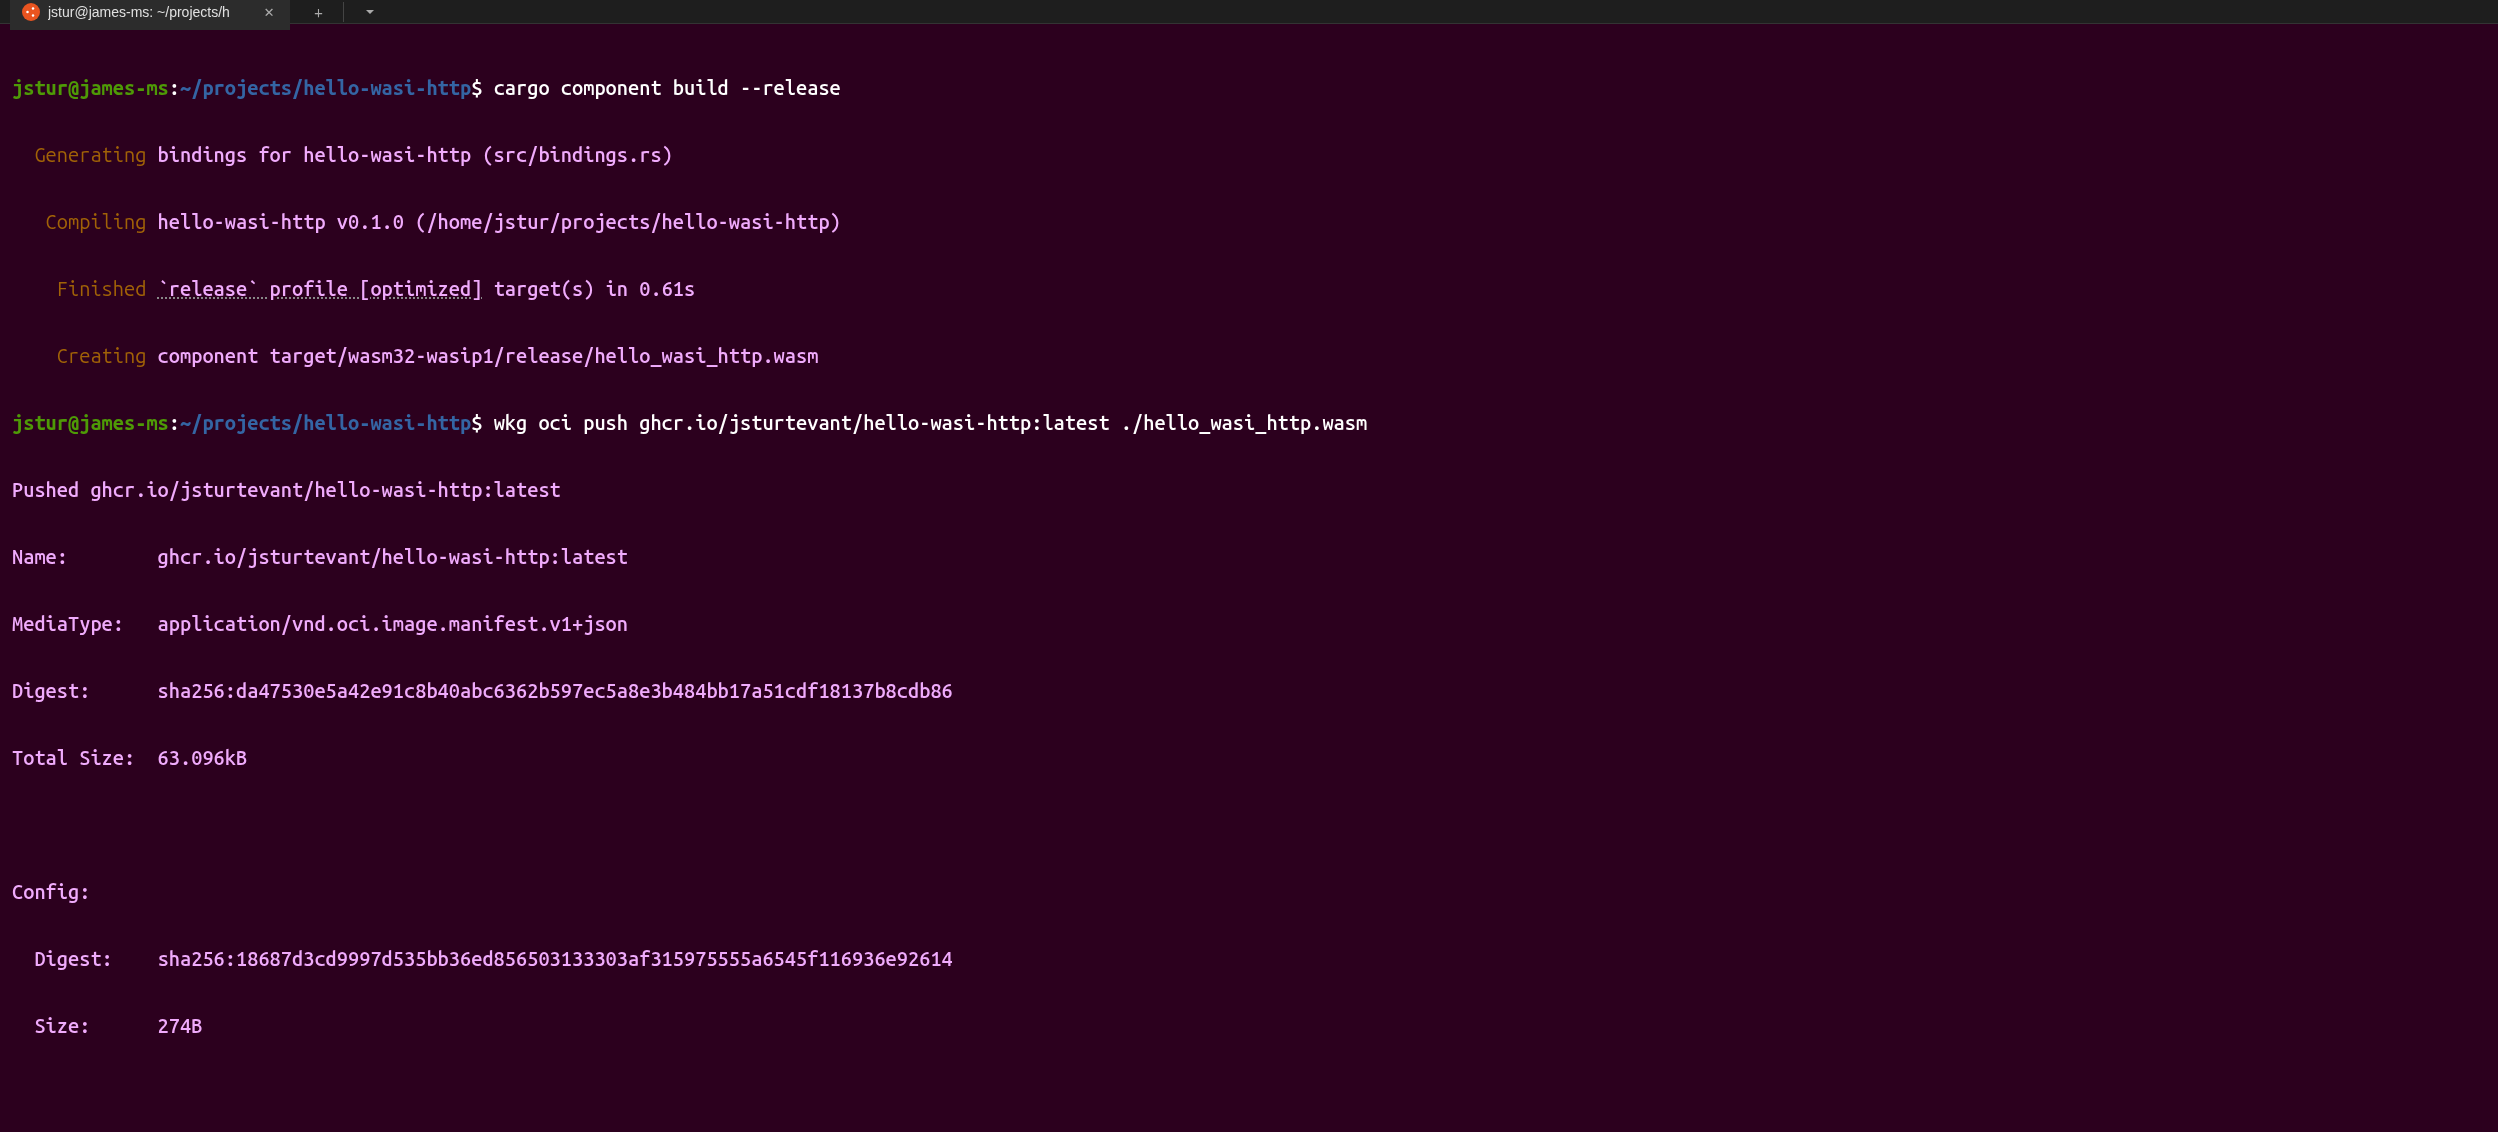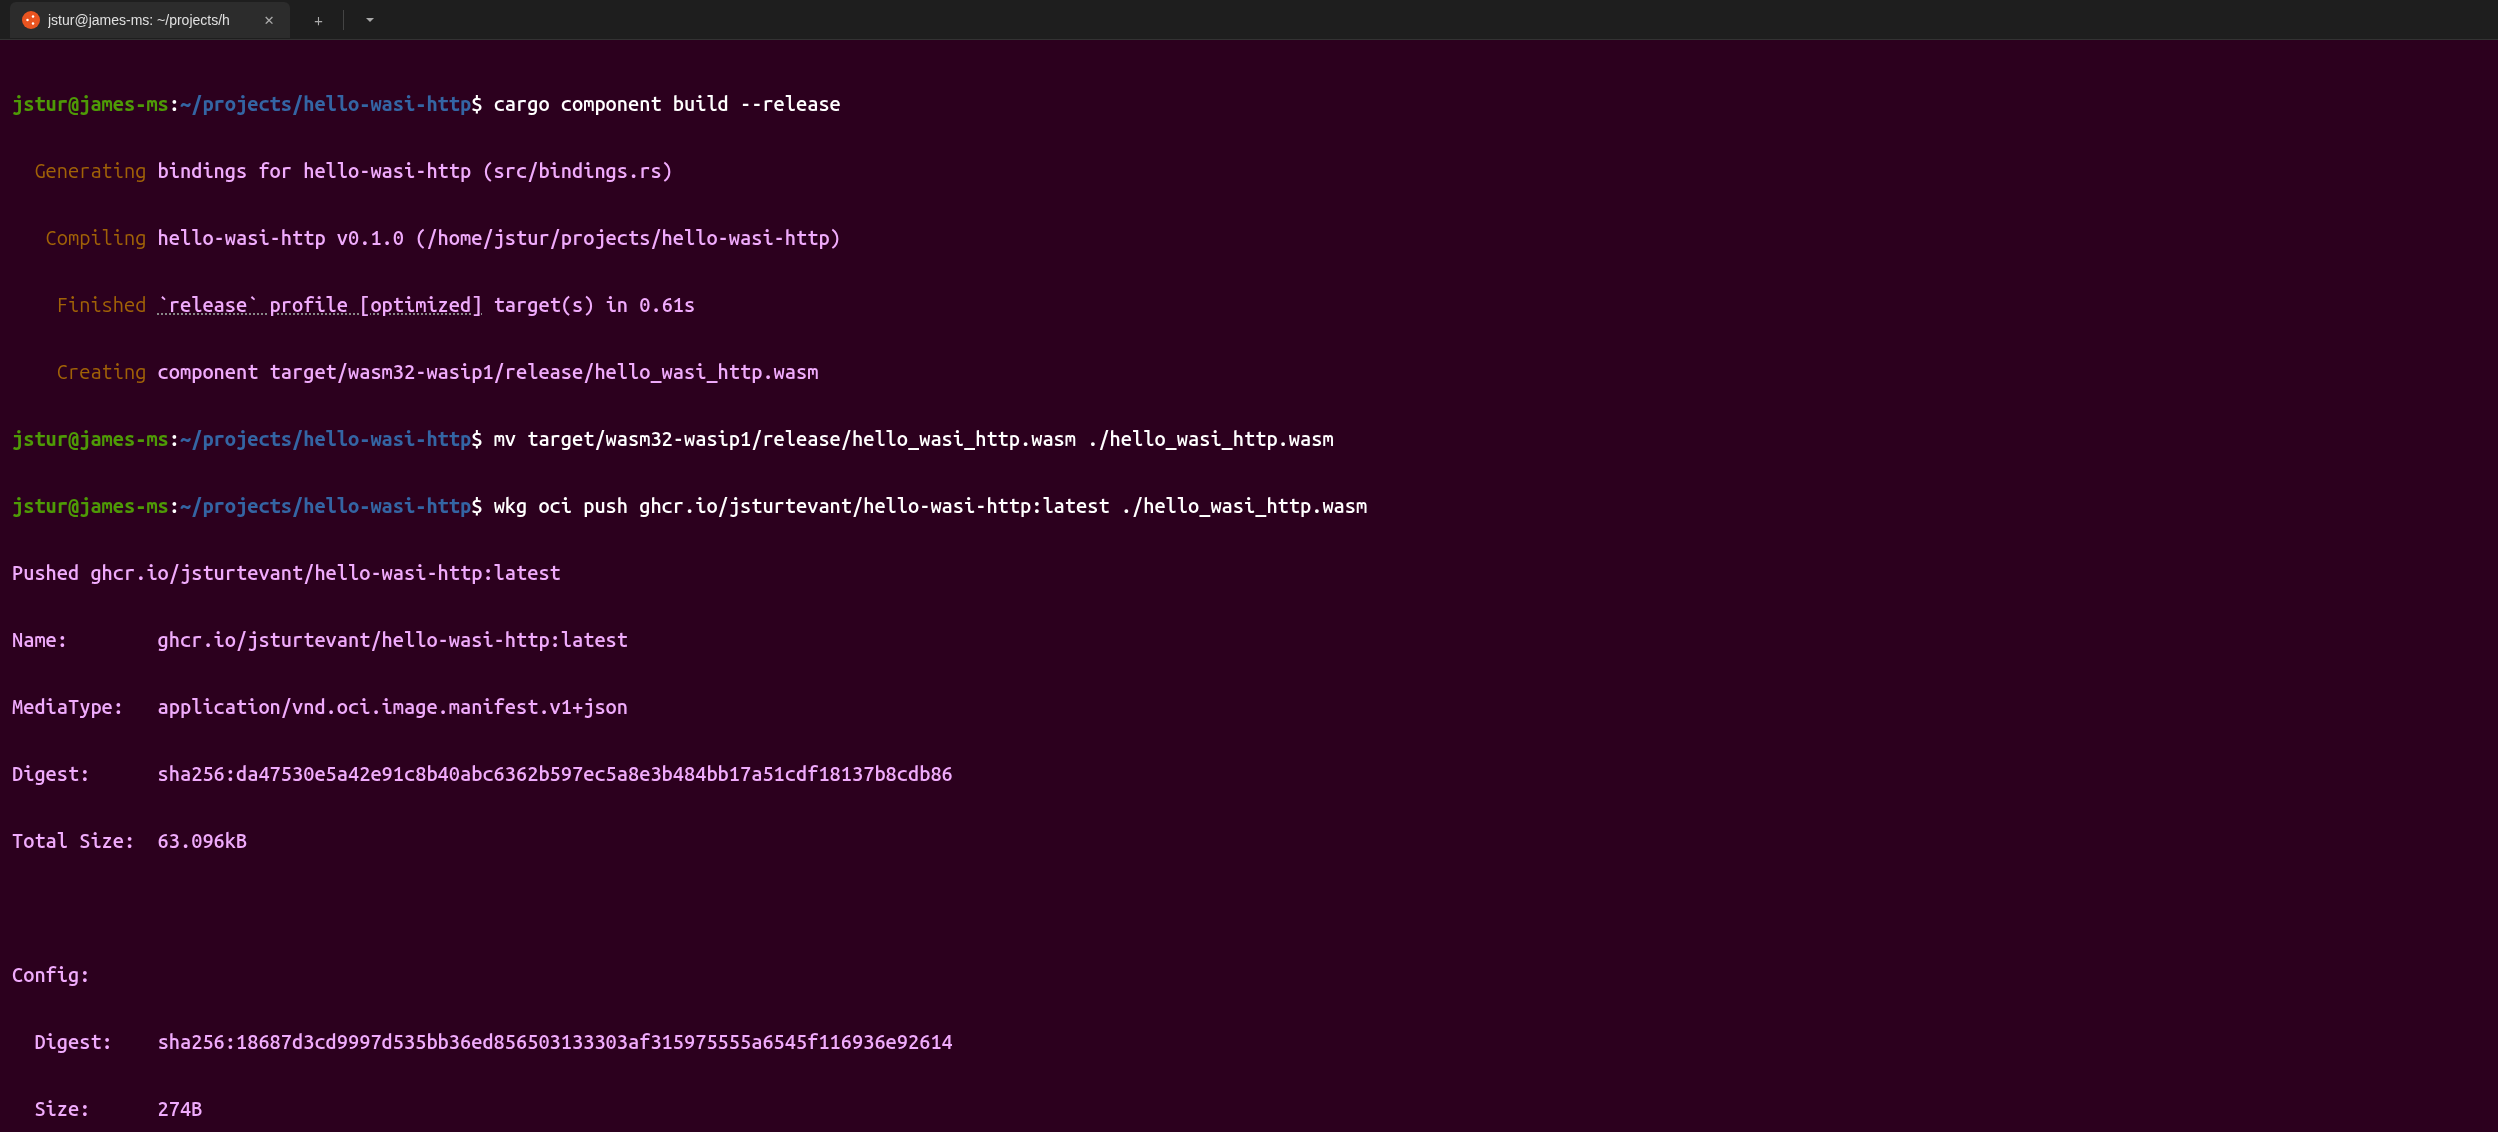--- a/index.html
+++ b/index.html
@@ -11,21 +11,21 @@
       background: #2c001e;
       font-family: 'Ubuntu Mono', 'Consolas', 'Monaco', monospace;
       font-size: 20px;
       color: #ffffff;
       width: 2498px;
       height: 1132px;
       overflow: hidden;
     }
     .title-bar {
       background: #1e1e1e;
-      height: 40px;
+      height: 24px;
       display: flex;
       align-items: center;
       padding: 0;
       border-bottom: 1px solid #333;
     }
     .tab {
       background: #2c2c2c;
       height: 36px;
       display: flex;
       align-items: center;
@@ -148,21 +148,20 @@
     </span>
   </div>
 </div>
 
 <div class="terminal">
 <span class="line"><span class="user-host">jstur@james-ms</span><span class="colon">:</span><span class="path">~/projects/hello-wasi-http</span><span class="dollar">$</span> <span class="cmd">cargo component build --release</span></span>
 <span class="line">  <span class="step-label">Generating</span><span class="output"> bindings for hello-wasi-http (src/bindings.rs)</span></span>
 <span class="line">   <span class="step-label">Compiling</span><span class="output"> hello-wasi-http v0.1.0 (/home/jstur/projects/hello-wasi-http)</span></span>
 <span class="line">    <span class="step-label">Finished</span> <span class="output underline-dash">`release` profile [optimized]</span><span class="output"> target(s) in 0.61s</span></span>
 <span class="line">    <span class="step-label">Creating</span><span class="output"> component target/wasm32-wasip1/release/hello_wasi_http.wasm</span></span>
-<span class="line"><span class="user-host">jstur@james-ms</span><span class="colon">:</span><span class="path">~/projects/hello-wasi-http</span><span class="dollar">$</span> <span class="cmd">mv target/wasm32-wasip1/release/hello_wasi_http.wasm ./hello_wasi_http.wasm</span></span>
 <span class="line"><span class="user-host">jstur@james-ms</span><span class="colon">:</span><span class="path">~/projects/hello-wasi-http</span><span class="dollar">$</span> <span class="cmd">wkg oci push ghcr.io/jsturtevant/hello-wasi-http:latest ./hello_wasi_http.wasm</span></span>
 <span class="line"><span class="output">Pushed ghcr.io/jsturtevant/hello-wasi-http:latest</span></span>
 <span class="line"><span class="output">Name:</span>        <span class="output">ghcr.io/jsturtevant/hello-wasi-http:latest</span></span>
 <span class="line"><span class="output">MediaType:</span>   <span class="output">application/vnd.oci.image.manifest.v1+json</span></span>
 <span class="line"><span class="output">Digest:</span>      <span class="output">sha256:da47530e5a42e91c8b40abc6362b597ec5a8e3b484bb17a51cdf18137b8cdb86</span></span>
 <span class="line"><span class="output">Total Size:</span>  <span class="output">63.096kB</span></span>
 <span class="line"> </span>
 <span class="line"><span class="output">Config:</span></span>
 <span class="line">  <span class="output">Digest:</span>    <span class="output">sha256:18687d3cd9997d535bb36ed856503133303af315975555a6545f116936e92614</span></span>
 <span class="line">  <span class="output">Size:</span>      <span class="output">274B</span></span>

